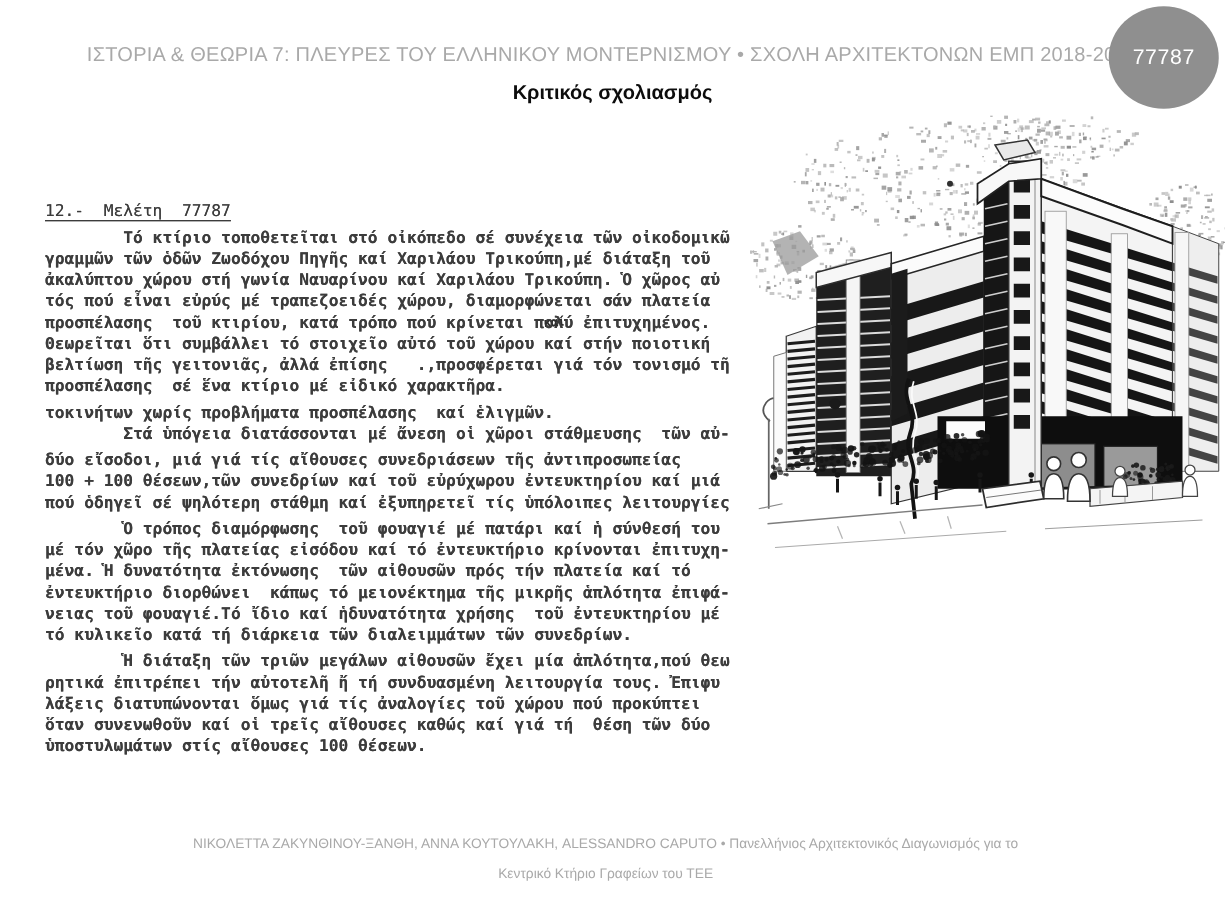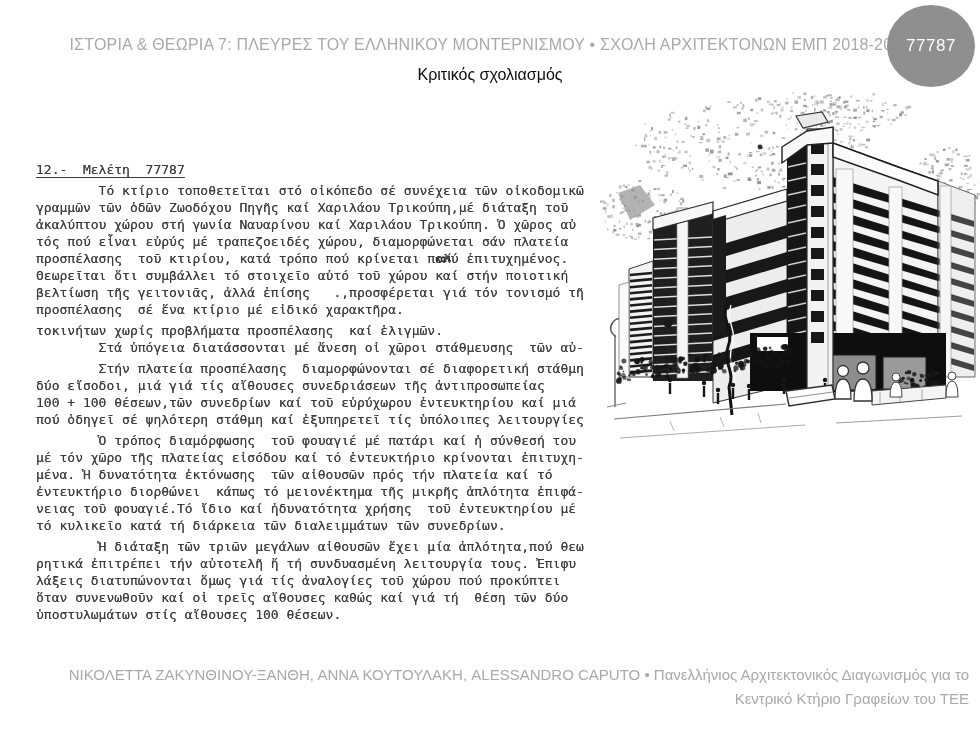--- a/index.html
+++ b/index.html
@@ -1,35 +1,35 @@
 <!DOCTYPE html>
 <html><head>
 <meta charset="utf-8">
 <style>
   html,body{margin:0;padding:0;background:#ffffff;}
   .slide{position:relative;width:980px;height:734px;background:#ffffff;overflow:hidden;
          font-family:"Liberation Sans",sans-serif;}
   .header-line{position:absolute;top:36px;left:0;width:980px;text-align:center;
          font-size:16px;color:#a9a9a9;letter-spacing:.2px;}
   .page-title{position:absolute;top:66px;left:0;width:980px;text-align:center;
-         font-size:16px;font-weight:normal;color:#0c0c0c;}
+         font-size:16px;font-weight:bold;color:#0c0c0c;}
   .badge{position:absolute;left:887px;top:5px;width:88px;height:82px;border-radius:50%;
          background:#8f8f8f;color:#ffffff;display:flex;align-items:center;justify-content:center;
          font-size:17px;letter-spacing:.5px;}
   .doc{position:absolute;left:36px;top:137px;width:590px;
        font-family:"DejaVu Sans Mono",monospace;font-size:13px;line-height:17px;
        color:#3c3c3c;text-shadow:0 0 .4px #6a6a6a;}
   .doc-heading{white-space:pre;text-decoration:underline;text-underline-offset:3px;margin-bottom:4px;margin-top:24px;}
-  .para{margin-top:4px;}
+  .para{margin-top:4px;font-weight:bold;}
   .tline{white-space:pre;}
   .annot{position:absolute;left:399px;top:113px;font-size:10px;color:#2e2e2e;
          transform:rotate(-4deg);font-weight:bold;letter-spacing:-.5px;}
   .building{position:absolute;left:600px;top:85px;width:380px;height:375px;}
-  .footer{position:absolute;top:663px;left:0;width:969px;text-align:right;
-          color:#a9a9a9;font-size:15px;line-height:24px;}
+  .footer{position:absolute;top:663px;left:0;width:969px;text-align:center;
+          color:#a9a9a9;font-size:11px;line-height:24px;}
 </style>
 </head>
 <body>
 
 <div class="slide">
 
   <div class="header-line">ΙΣΤΟΡΙΑ &amp; ΘΕΩΡΙΑ 7: ΠΛΕΥΡΕΣ ΤΟΥ ΕΛΛΗΝΙΚΟΥ ΜΟΝΤΕΡΝΙΣΜΟΥ • ΣΧΟΛΗ ΑΡΧΙΤΕΚΤΟΝΩΝ ΕΜΠ 2018-2019</div>
   <div class="badge">77787</div>
   <div class="page-title">Κριτικός σχολιασμός</div>
 
@@ -43,21 +43,20 @@
       <div class="tline">προσπέλασης  τοῦ κτιρίου, κατά τρόπο πού κρίνεται πολύ ἐπιτυχημένος.</div>
       <div class="tline">Θεωρεῖται ὅτι συμβάλλει τό στοιχεῖο αὐτό τοῦ χώρου καί στήν ποιοτική</div>
       <div class="tline">βελτίωση τῆς γειτονιᾶς, ἀλλά ἐπίσης   .,προσφέρεται γιά τόν τονισμό τῆ</div>
       <div class="tline">προσπέλασης  σέ ἕνα κτίριο μέ εἰδικό χαρακτῆρα.</div>
     </div>
     <div class="para">
       <div class="tline">τοκινήτων χωρίς προβλήματα προσπέλασης  καί ἑλιγμῶν.</div>
       <div class="tline">        Στά ὑπόγεια διατάσσονται μέ ἄνεση οἱ χῶροι στάθμευσης  τῶν αὐ-</div>
     </div>
     <div class="para">
-      <div class="tline">        Στήν πλατεία προσπέλασης  διαμορφώνονται σέ διαφορετική στάθμη</div>
       <div class="tline">δύο εἴσοδοι, μιά γιά τίς αἴθουσες συνεδριάσεων τῆς ἀντιπροσωπείας</div>
       <div class="tline">100 + 100 θέσεων,τῶν συνεδρίων καί τοῦ εὐρύχωρου ἐντευκτηρίου καί μιά</div>
       <div class="tline">πού ὁδηγεῖ σέ ψηλότερη στάθμη καί ἐξυπηρετεῖ τίς ὑπόλοιπες λειτουργίες</div>
     </div>
     <div class="para">
       <div class="tline">        Ὁ τρόπος διαμόρφωσης  τοῦ φουαγιέ μέ πατάρι καί ἡ σύνθεσή του</div>
       <div class="tline">μέ τόν χῶρο τῆς πλατείας εἰσόδου καί τό ἐντευκτήριο κρίνονται ἐπιτυχη-</div>
       <div class="tline">μένα. Ἡ δυνατότητα ἐκτόνωσης  τῶν αἰθουσῶν πρός τήν πλατεία καί τό</div>
       <div class="tline">ἐντευκτήριο διορθώνει  κάπως τό μειονέκτημα τῆς μικρῆς ἁπλότητα ἐπιφά-</div>
       <div class="tline">νειας τοῦ φουαγιέ.Τό ἴδιο καί ἡδυνατότητα χρήσης  τοῦ ἐντευκτηρίου μέ</div>

